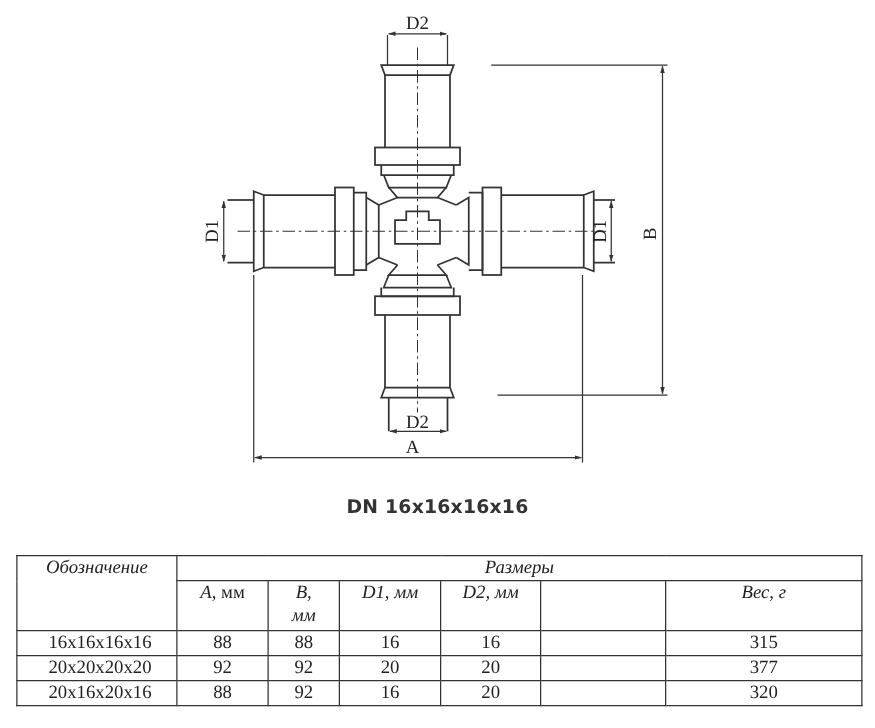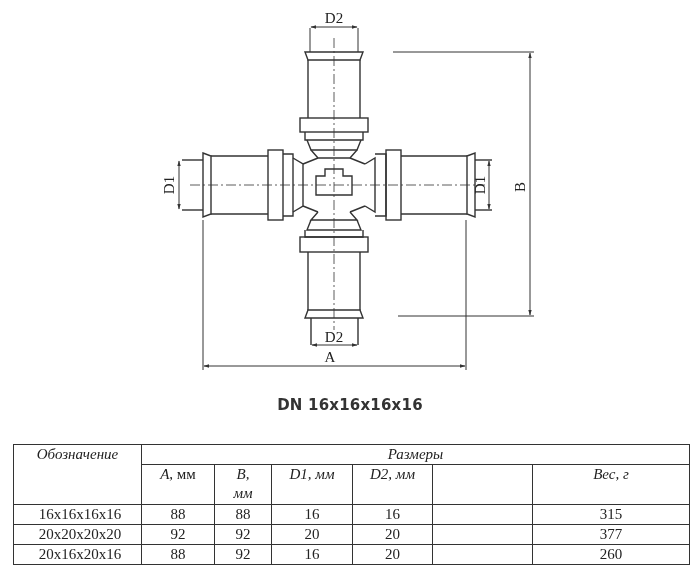--- a/index.html
+++ b/index.html
@@ -161,16 +161,16 @@
     <td></td>
     <td>377</td>
   </tr>
   <tr class="row-cell">
     <td class="desig">20x16x20x16</td>
     <td>88</td>
     <td>92</td>
     <td>16</td>
     <td>20</td>
     <td></td>
-    <td>260</td>
+    <td>320</td>
   </tr>
 </tbody>
   </table>
 
 </body></html>

